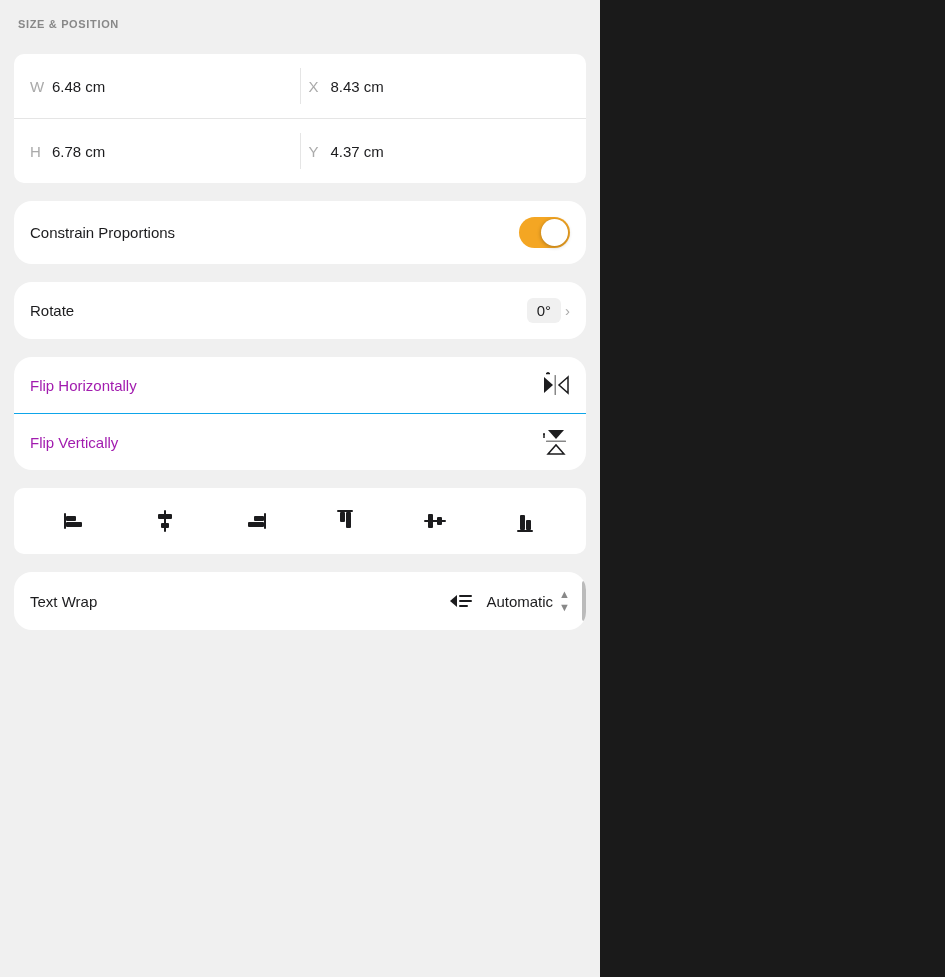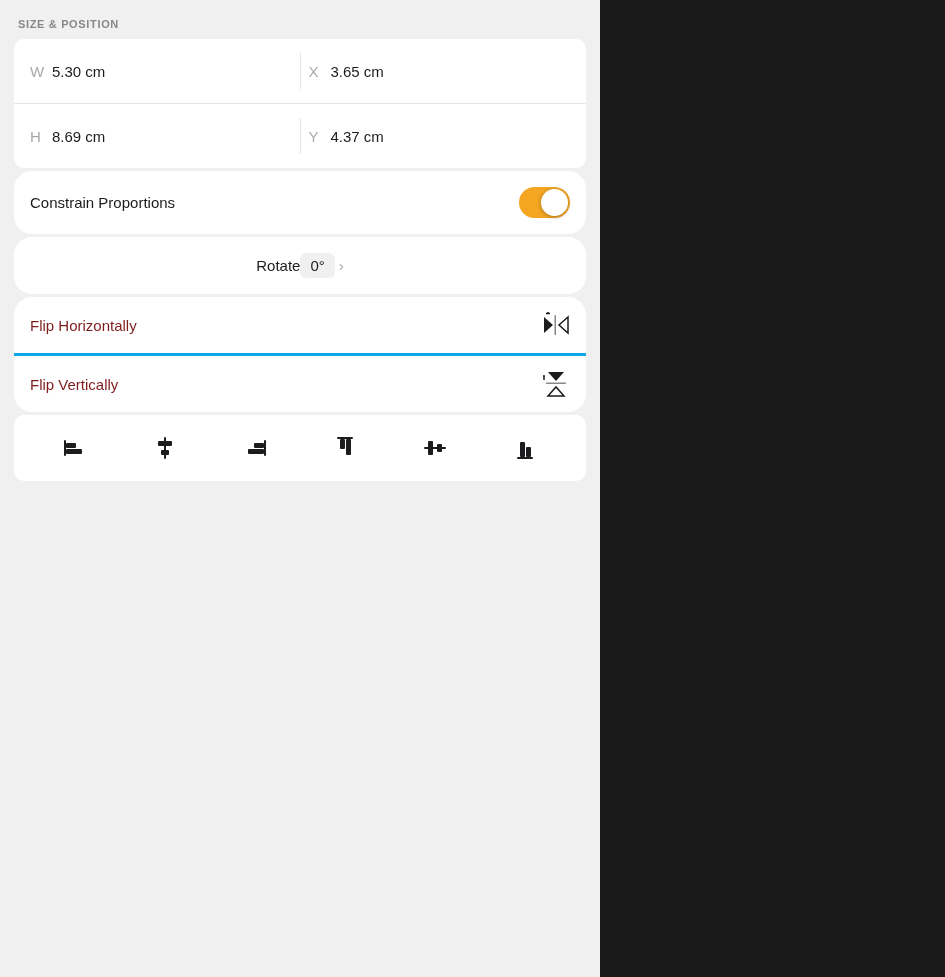--- a/index.html
+++ b/index.html
@@ -9,21 +9,21 @@
       width: 945px;
       min-height: 977px;
       display: flex;
     }
     .panel {
       width: 600px;
       background: #f0f0f0;
       padding: 18px 14px;
       display: flex;
       flex-direction: column;
-      gap: 3px;
+      gap: 18px;
     }
     .right-panel {
       flex: 1;
       background: #1a1a1a;
     }
     .section-label {
       font-size: 11px;
       font-weight: 600;
       color: #888;
       letter-spacing: 0.06em;
@@ -97,21 +97,21 @@
       background: #fff;
       position: absolute;
       top: 2px;
       right: 2px;
       box-shadow: 0 1px 4px rgba(0,0,0,0.3);
     }
     
     .rotate-row {
       display: flex;
       align-items: center;
-      justify-content: center;
+      justify-content: space-between;
       padding: 16px 16px;
     }
     .rotate-label {
       font-size: 15px;
       color: #1c1c1e;
     }
     .rotate-value-group {
       display: flex;
       align-items: center;
       gap: 4px;
@@ -128,25 +128,25 @@
       color: #aaa;
     }
     
     .flip-row {
       display: flex;
       align-items: center;
       justify-content: space-between;
       padding: 14px 16px;
     }
     .flip-row + .flip-row {
-      border-top: 3px solid #0ea5e9;
+      border-top: 1px solid #0ea5e9;
     }
     .flip-label {
       font-size: 15px;
-      color: #7f1d1d;
+      color: #a21caf;
     }
     .flip-icon {
       font-size: 22px;
       color: #1c1c1e;
     }
     
     .align-card {
       background: #fff;
       border-radius: 10px;
       padding: 14px 16px;
@@ -220,32 +220,32 @@
 <body>
 
 <div class="panel">
 
   <div class="section-label">SIZE &amp; POSITION</div>
 
   <div class="card size-position-card">
     <div class="size-row">
       <div class="size-block">
         <span class="size-label">W</span>
-        <span class="size-value">5.30 cm</span>
+        <span class="size-value">6.48 cm</span>
       </div>
       <div class="size-divider"></div>
       <div class="size-block">
         <span class="size-label">X</span>
-        <span class="size-value">3.65 cm</span>
+        <span class="size-value">8.43 cm</span>
       </div>
     </div>
     <div class="size-row">
       <div class="size-block">
         <span class="size-label">H</span>
-        <span class="size-value">8.69 cm</span>
+        <span class="size-value">6.78 cm</span>
       </div>
       <div class="size-divider"></div>
       <div class="size-block">
         <span class="size-label">Y</span>
         <span class="size-value">4.37 cm</span>
       </div>
     </div>
   </div>
 
   <div class="card">
@@ -350,15 +350,37 @@
         <svg width="28" height="28" viewBox="0 0 28 28">
           <rect x="6" y="23" width="16" height="2" fill="#1c1c1e" rx="1"></rect>
           <rect x="9" y="8" width="5" height="15" fill="#1c1c1e" rx="1"></rect>
           <rect x="15" y="13" width="5" height="10" fill="#1c1c1e" rx="1"></rect>
         </svg>
       </div>
     </div>
   </div>
 
 
+  <div class="card textwrap-row-wrapper">
+    <div class="textwrap-row">
+      <span class="textwrap-label">Text Wrap</span>
+      <div class="textwrap-value-group">
+        <span class="textwrap-icon">
+          <svg width="26" height="20" viewBox="0 0 26 20">
+
+            <polygon points="0,10 7,4 7,16" fill="#1c1c1e"></polygon>
+            <rect x="9" y="4" width="13" height="2" fill="#1c1c1e" rx="1"></rect>
+            <rect x="9" y="9" width="13" height="2" fill="#1c1c1e" rx="1"></rect>
+            <rect x="9" y="14" width="9" height="2" fill="#1c1c1e" rx="1"></rect>
+          </svg>
+        </span>
+        <span class="textwrap-value">Automatic</span>
+        <div class="stepper">
+          <span style="font-size:11px;color:#888;line-height:1.2;">▲</span>
+          <span style="font-size:11px;color:#888;line-height:1.2;">▼</span>
+        </div>
+      </div>
+    </div>
+    <div class="scrollbar-indicator"></div>
+  </div>
 </div>
 
 <div class="right-panel"></div>
 
 </body></html>

